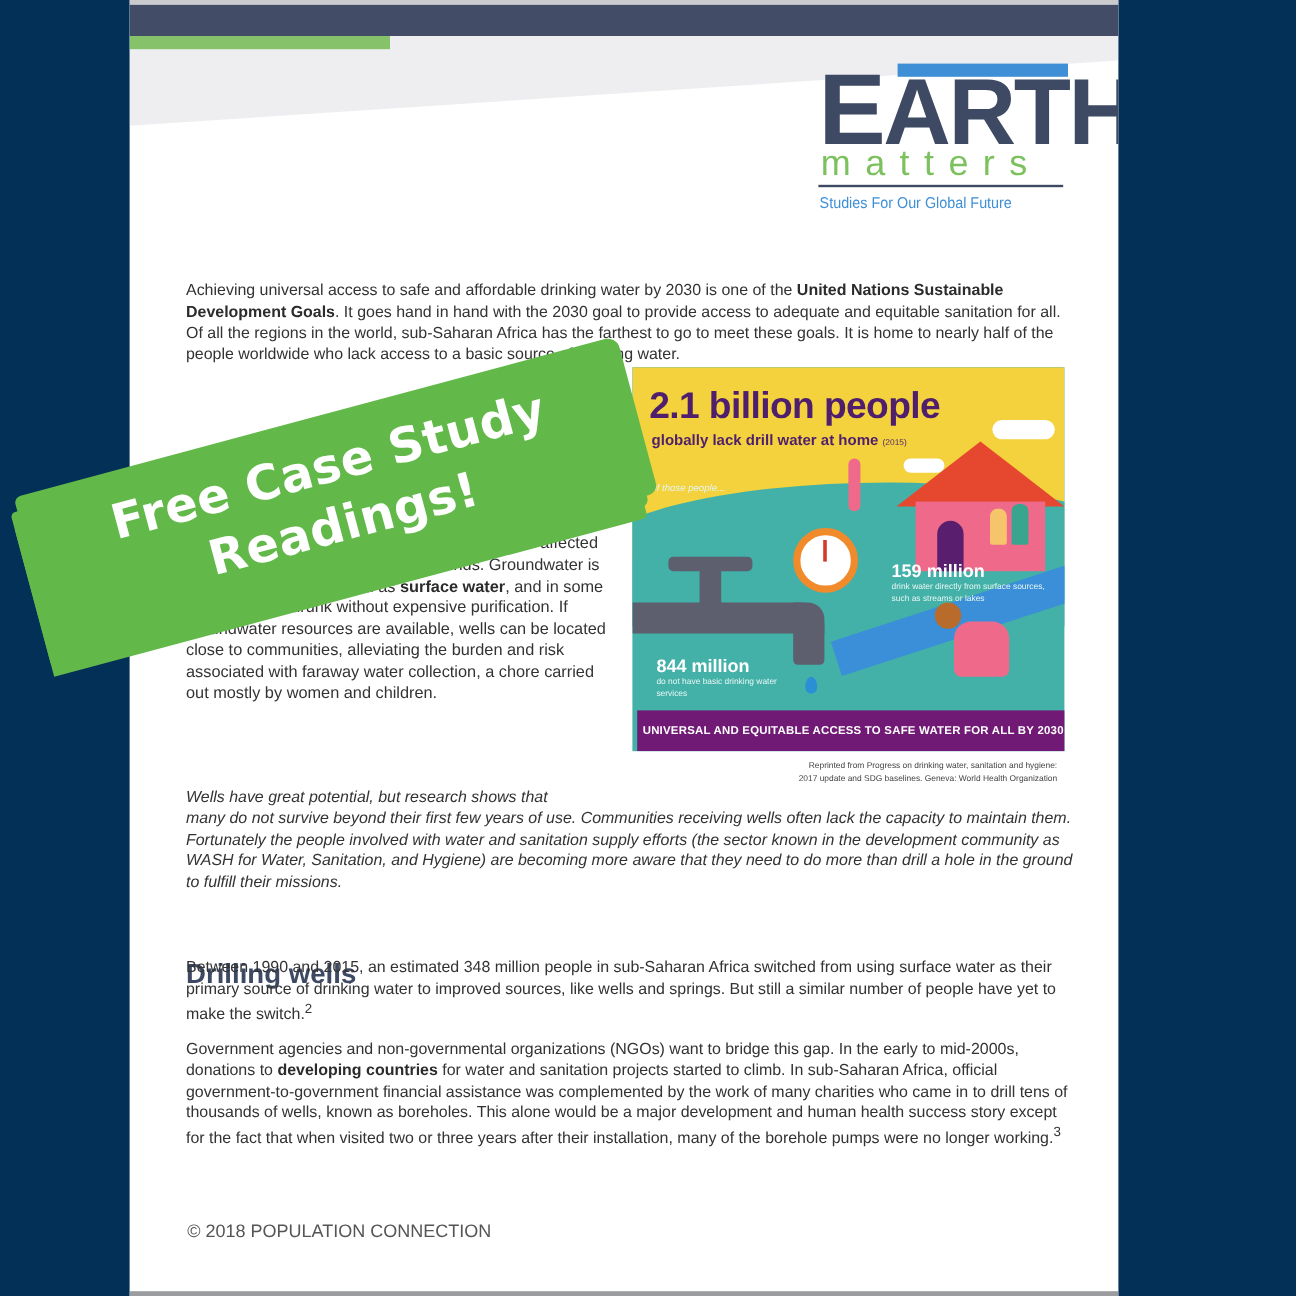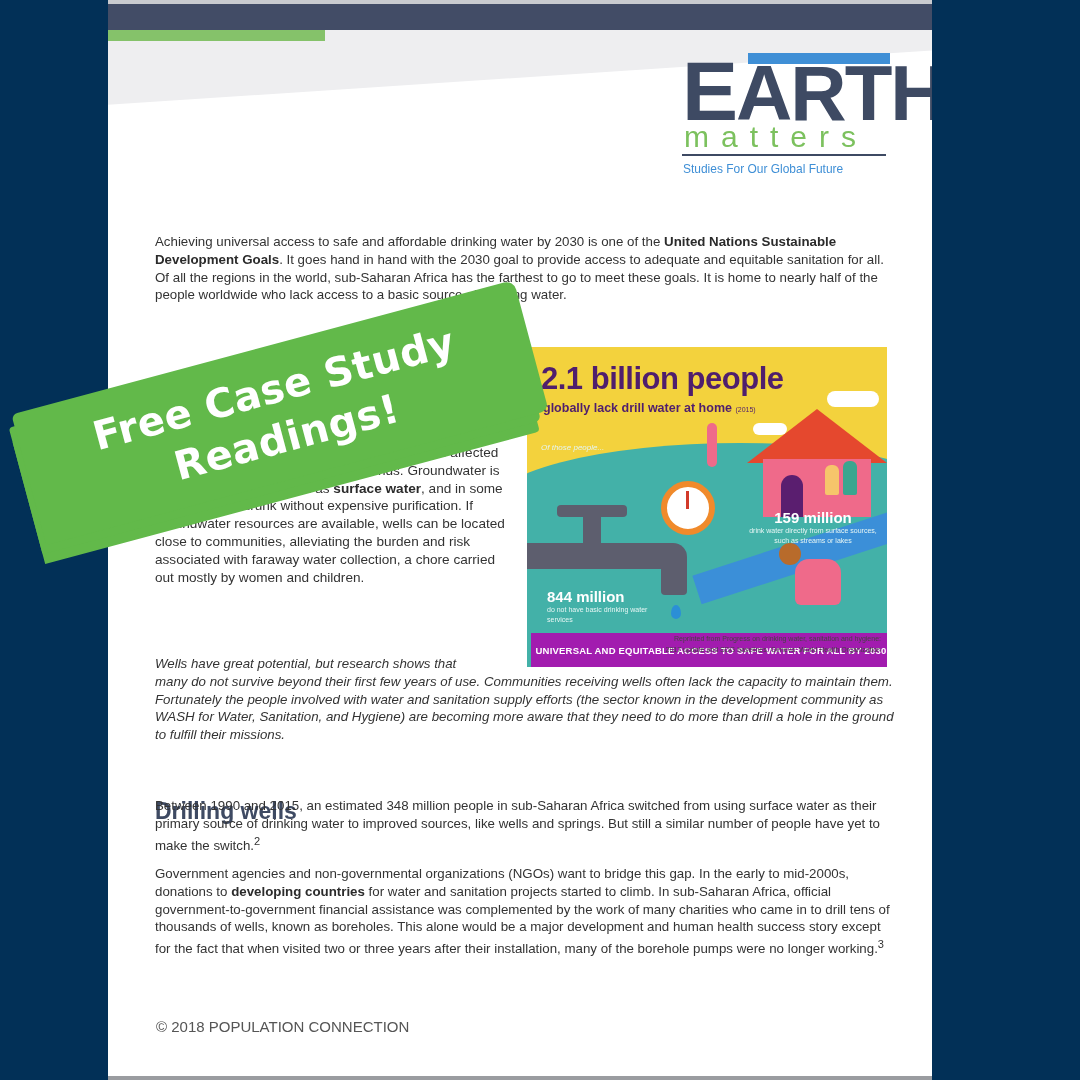--- a/index.html
+++ b/index.html
@@ -107,21 +107,20 @@
       position: absolute; left: 0; bottom: 0; width: 100%; height: 4px;
       background: #9a9ca0;
     }
 
     
     .infographic {
       position: absolute; left: 419px; top: 306px;
       width: 360px; height: 320px;
       background: #43b1a8;
       overflow: hidden;
-      margin-top: 41px;
     }
     .info-sky {
       position: absolute; left: 0; top: 0; width: 100%; height: 160px;
       background: #f3d23d;
     }
     .info-hill {
       position: absolute; left: -40px; top: 96px; width: 460px; height: 120px;
       background: #43b1a8;
       border-radius: 55% 45% 0 0;
     }
@@ -138,25 +137,25 @@
     .info-lead {
       position: absolute; left: 14px; top: 96px;
       font-size: 8px; font-style: italic; color: #e4f5f2;
     }
     .stat {
       position: absolute; color: #ffffff;
     }
     .stat .num { font-size: 15px; font-weight: bold; white-space: nowrap; }
     .stat .desc { font-size: 7px; line-height: 10px; color: #e6f6f4; }
     .stat-263 { left: 14px; top: 108px; width: 140px; }
-    .stat-159 { left: 216px; top: 162px; width: 140px; text-align: center; }
+    .stat-159 { left: 216px; top: 162px; width: 140px; }
     .stat-844 { left: 20px; top: 241px; width: 120px; }
     .info-footer {
       position: absolute; left: 4px; bottom: 0; width: 100%; height: 34px;
-      background: #a21caf; color: #ffffff;
+      background: #701a75; color: #ffffff;
       font-size: 9.5px; font-weight: bold;
       display: flex; align-items: center; justify-content: center;
       letter-spacing: 0.2px; white-space: nowrap;
     }
     .house-roof {
       position: absolute; left: 220px; top: 62px; width: 0; height: 0;
       border-left: 70px solid transparent; border-right: 70px solid transparent;
       border-bottom: 54px solid #e5482e;
     }
     .house-wall {

